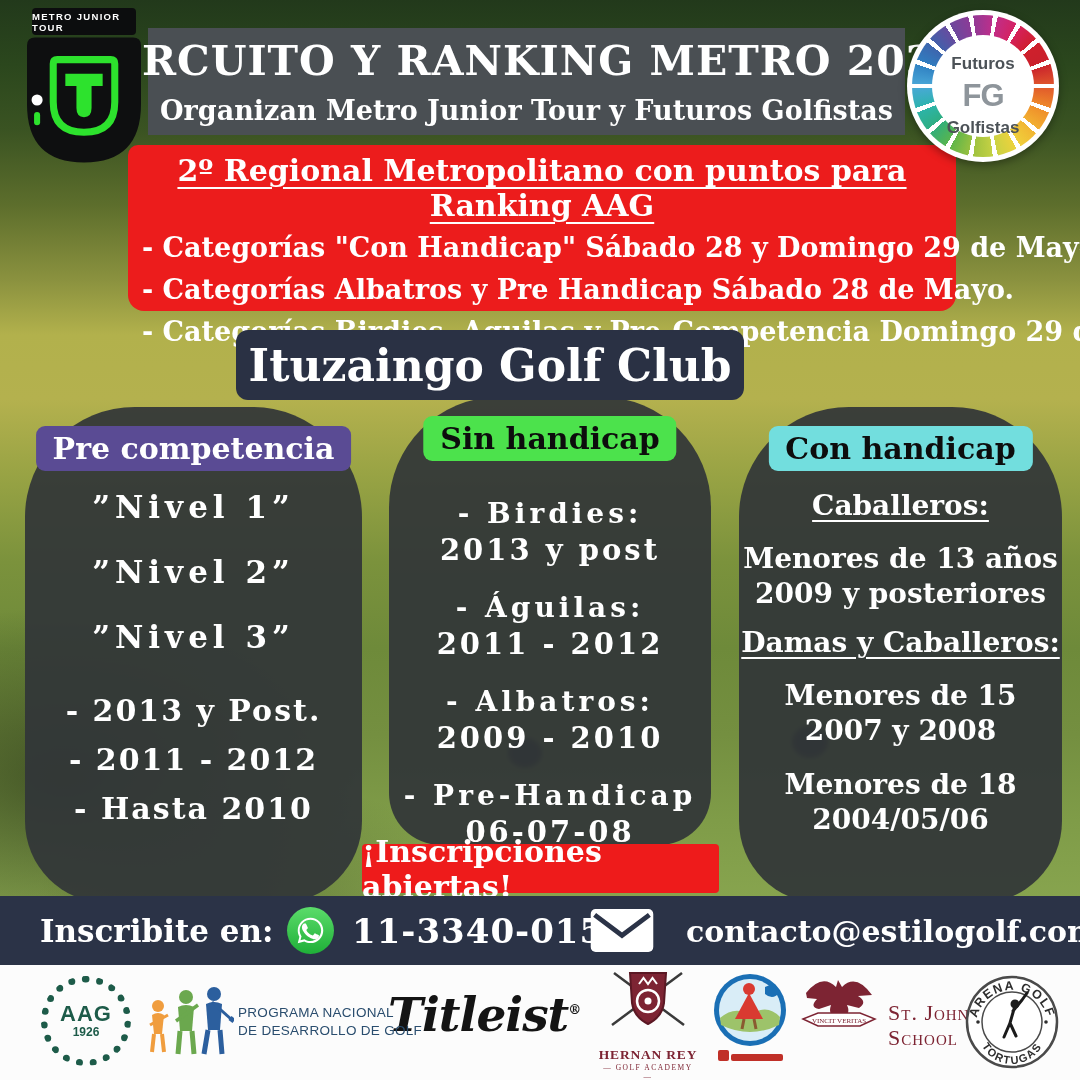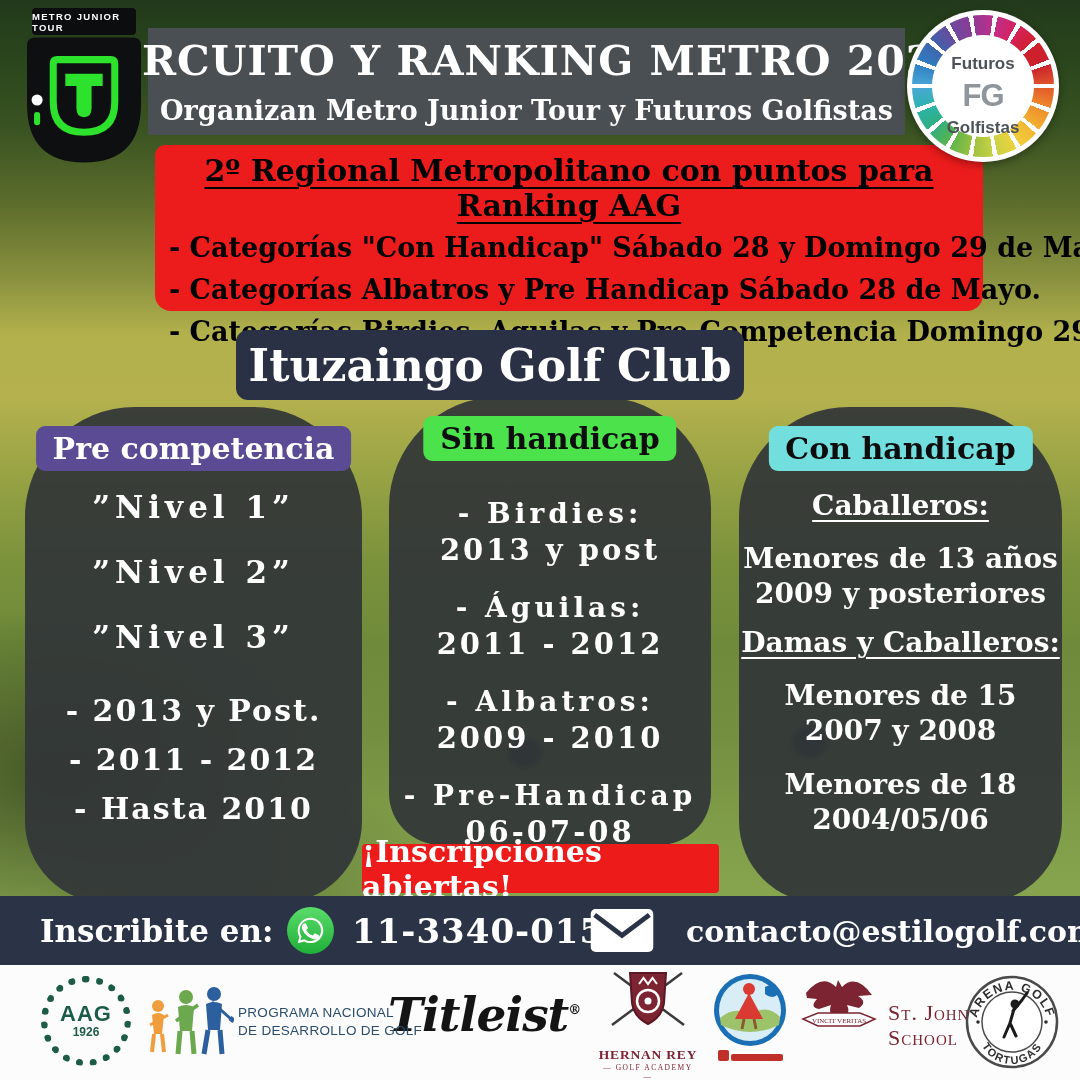--- a/index.html
+++ b/index.html
@@ -37,21 +37,21 @@
       #cf202c,#c9202c,#e0572b,#ef8c2a,#f2b332,#efd23c,#c7d244,#9cc13f,#5bb54b,
       #2fae7e,#2cb4ab,#4aa8d8);}
   .fg-core{position:absolute;inset:25px;border-radius:50%;background:#fff;display:flex;
     flex-direction:column;align-items:center;justify-content:flex-end;
     font-family:"Liberation Sans",sans-serif;}
   .fg-top,.fg-bottom{font-size:17px;font-weight:700;color:#4c5257;line-height:18px;}
   .fg-mid{font-size:31px;font-weight:600;color:#8e959b;line-height:46px;letter-spacing:-1px;}
 
   
   .announce{position:absolute;left:128px;top:145px;width:828px;height:166px;background:#ec1c1c;
-    border-radius:10px 10px 16px 16px;color:#000000;z-index:1;margin-left:27px;}
+    border-radius:10px 10px 16px 16px;color:#ffffff;z-index:1;}
   .a-title{margin-top:8px;text-align:center;font-weight:700;font-size:30px;
     text-decoration:underline;text-underline-offset:6px;text-decoration-thickness:2px;}
   .a-b{margin:7px 0 0 14px;font-weight:700;font-size:27px;line-height:35px;white-space:nowrap;}
 
   
   .venue{position:absolute;left:236px;top:330px;width:508px;height:70px;background:#2a3144;
     border-radius:12px;color:#fff;font-weight:700;font-size:44px;display:flex;
     align-items:center;justify-content:center;z-index:2;text-align:center;}
 
   

